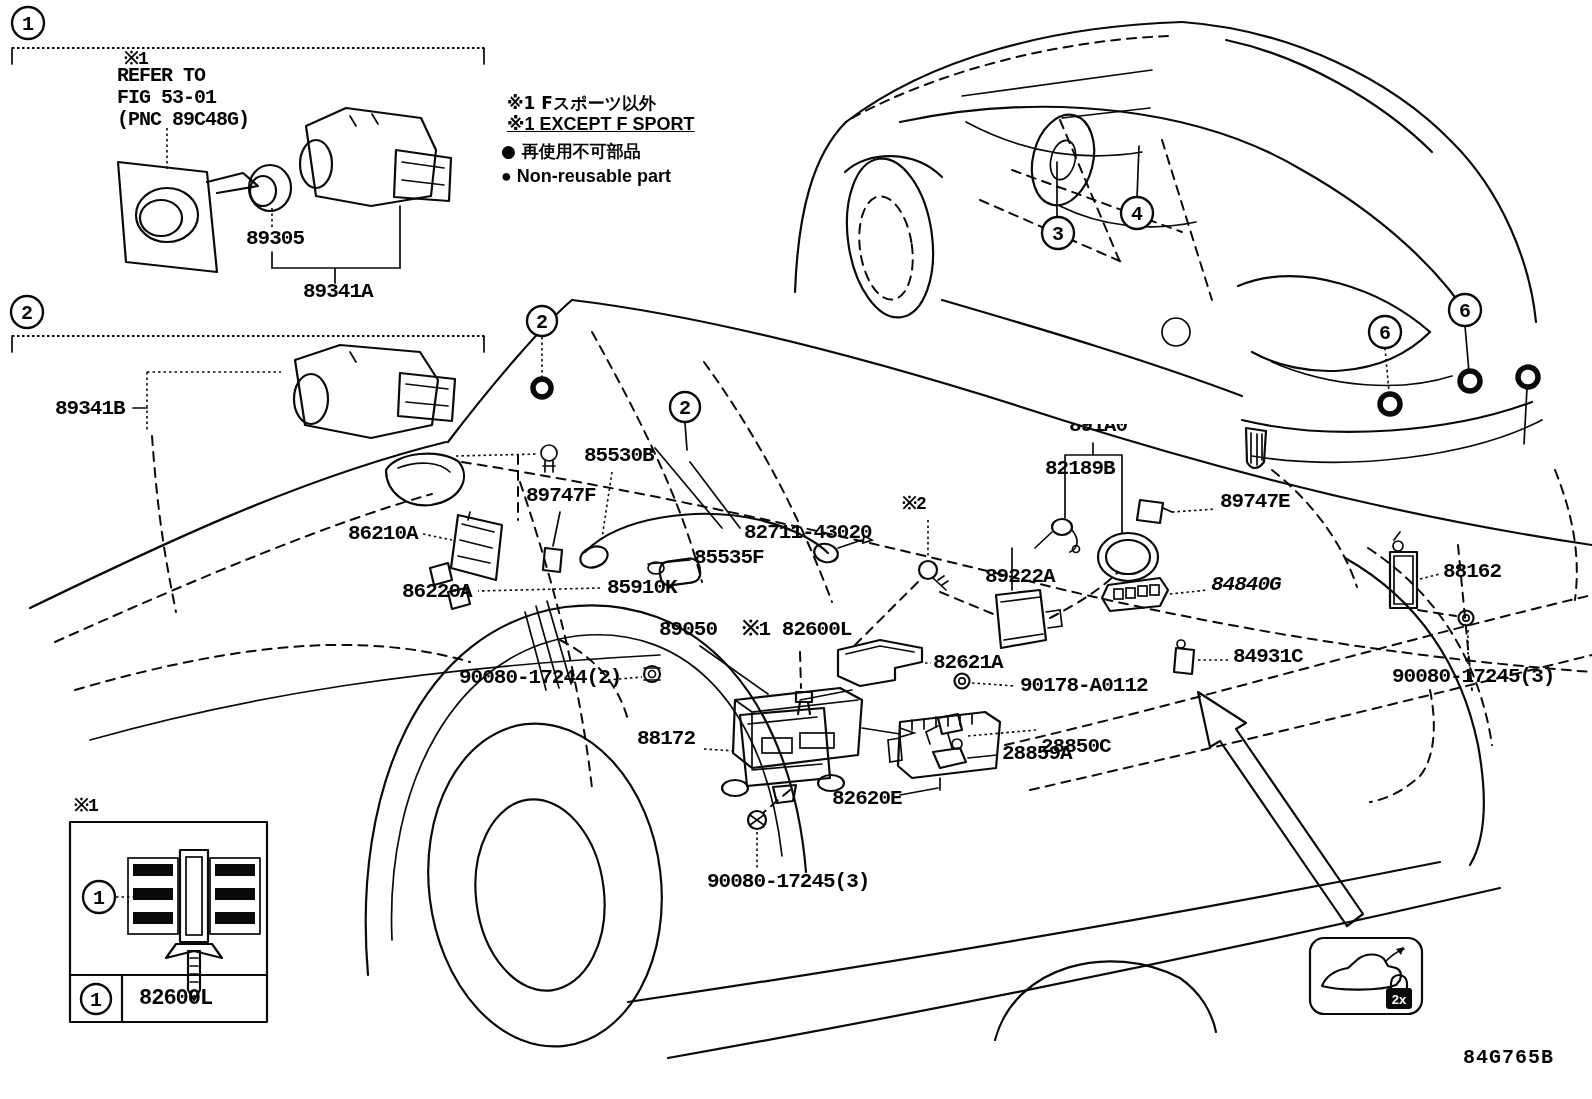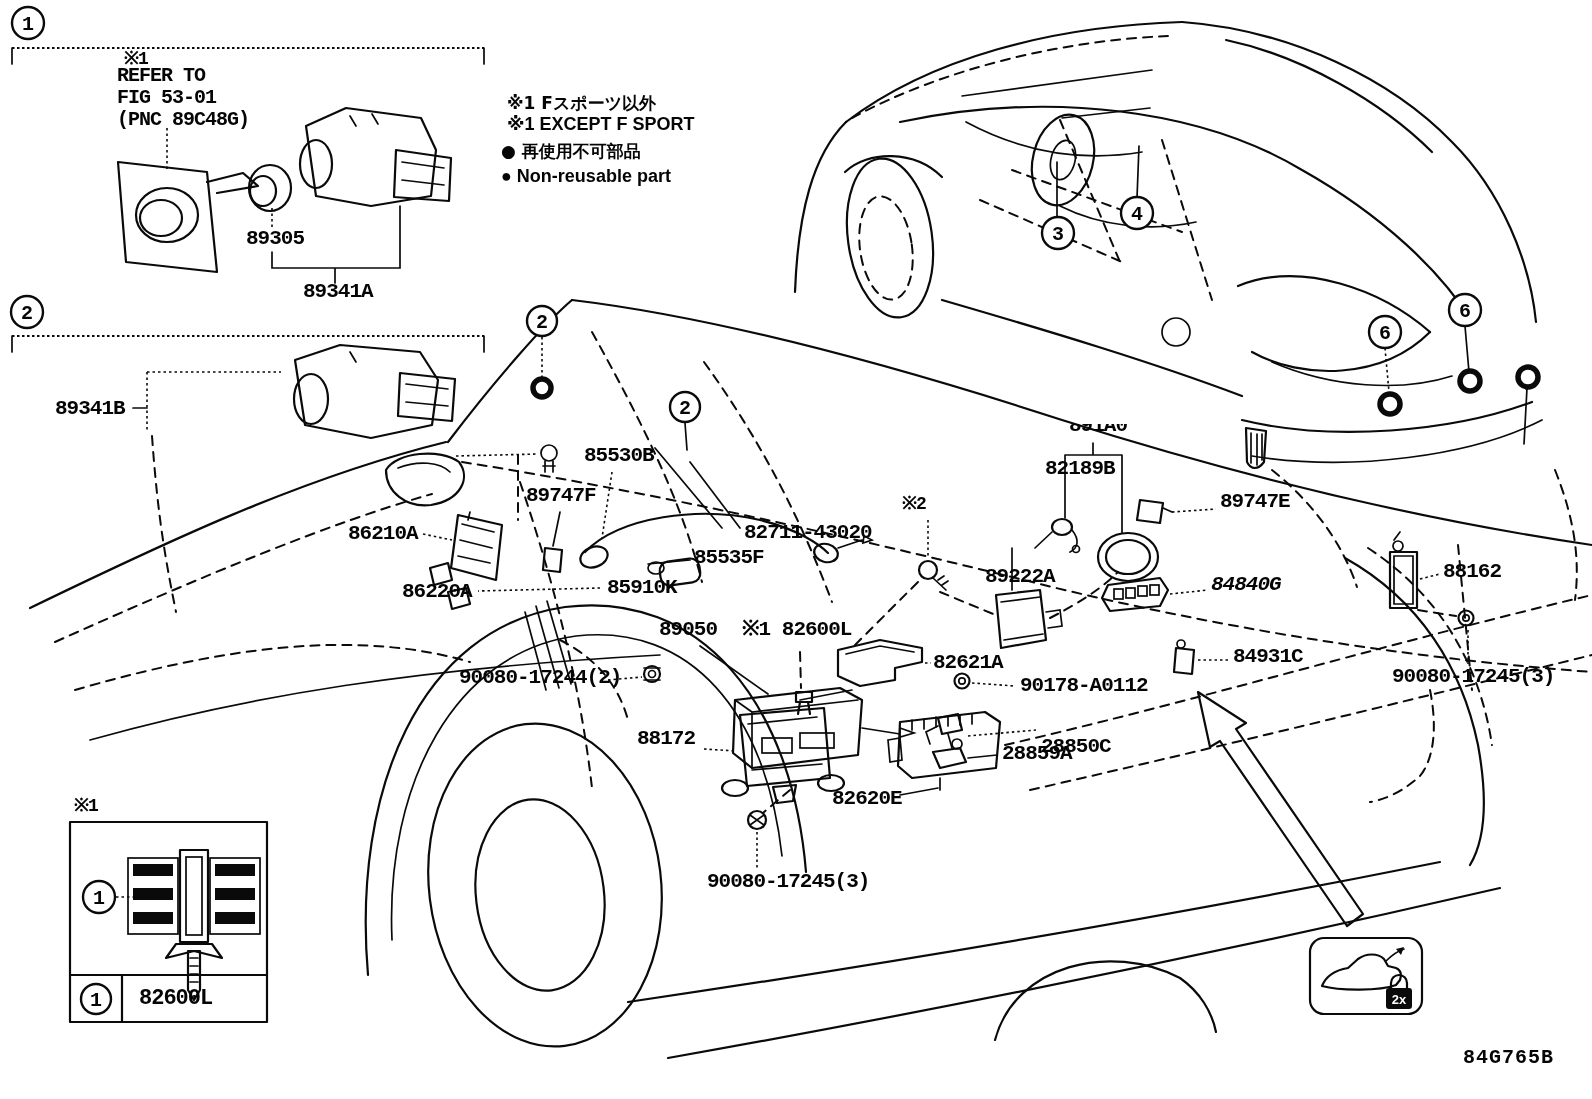--- a/index.html
+++ b/index.html
@@ -333,21 +333,21 @@
     </g>
   </g>
 </svg>
 
 <div class="lbl mk" style="left:124px;top:50px;">※1</div>
 <div class="lbl ref" style="left:117px;top:66px;">REFER TO</div>
 <div class="lbl ref" style="left:117px;top:88px;">FIG 53-01</div>
 <div class="lbl ref" style="left:117px;top:110px;">(PNC 89C48G)</div>
 
 <div class="lbl jp" style="left:507px;top:92px;">※1 Fスポーツ以外</div>
-<div class="lbl en" style="left:507px;top:113px;">※1 EXCEPT F SPORT</div>
+<div class="lbl en" style="left:507px;top:113px;text-decoration:underline;">※1 EXCEPT F SPORT</div>
 <div class="lbl jp" style="left:501px;top:140px;">● 再使用不可部品</div>
 <div class="lbl en" style="left:501px;top:166px;">● Non-reusable part</div>
 
 <div class="lbl" style="left:246px;top:228px;">89305</div>
 <div class="lbl" style="left:303px;top:281px;">89341A</div>
 <div class="lbl" style="left:55px;top:398px;">89341B</div>
 
 <div class="lbl" style="left:584px;top:445px;">85530B</div>
 <div class="lbl" style="left:526px;top:485px;">89747F</div>
 <div class="lbl" style="left:348px;top:523px;">86210A</div>

